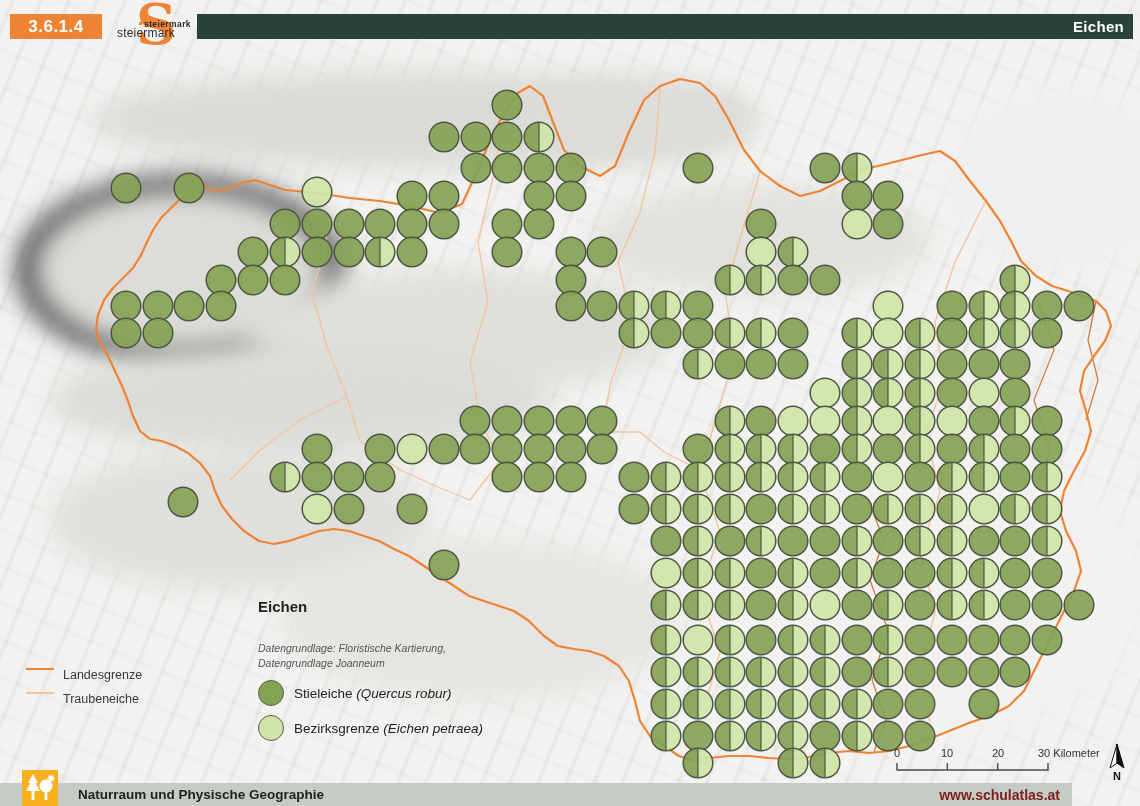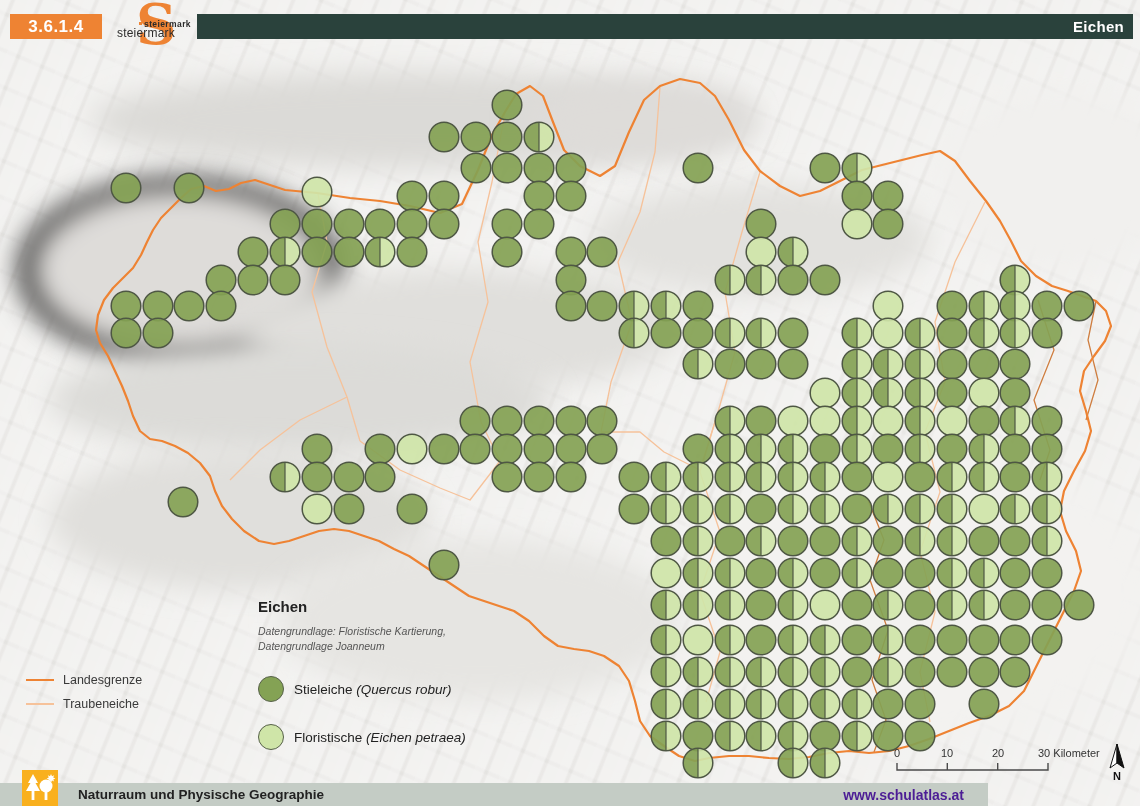--- a/index.html
+++ b/index.html
@@ -34,37 +34,37 @@
   }
   .logo-small{
     position:absolute;left:27px;top:17px;font-size:8.5px;font-weight:bold;color:#2b2b2b;letter-spacing:.4px;
   }
   .logo-small::before{content:"";display:inline-block;width:3px;height:3px;background:#ee8333;margin-right:2px;vertical-align:2px;}
   .logo-big{
     position:absolute;left:5px;top:24px;font-size:12px;font-weight:normal;color:#2b2b2b;letter-spacing:.2px;
   }
   
   .footer-bar{
-    position:absolute;left:0;top:783px;width:988px;height:23px;z-index:5;
+    position:absolute;left:0;top:783px;width:1072px;height:23px;z-index:5;
     display:flex;align-items:center;
   }
   .footer-category{margin-left:78px;font-size:13.5px;font-weight:bold;color:#222;}
-  .footer-url{margin-left:auto;margin-right:24px;font-size:14px;font-weight:bold;color:#4c1d95;}
+  .footer-url{margin-left:auto;margin-right:12px;font-size:14px;font-weight:bold;color:#7f1d1d;}
   .footer-icon{position:absolute;left:22px;top:770px;width:36px;height:36px;z-index:6;}
   
   .map-legend{position:absolute;left:258px;top:598px;z-index:4;width:260px;}
   .map-legend-title{font-size:15px;font-weight:bold;color:#222;}
-  .map-legend-source{margin-top:9px;font-size:10.5px;font-style:italic;color:#555;line-height:1.45;}
-  .map-legend-row{display:flex;align-items:center;margin-top:22px;}
+  .map-legend-source{margin-top:26px;font-size:10.5px;font-style:italic;color:#555;line-height:1.45;}
+  .map-legend-row{display:flex;align-items:center;margin-top:9px;}
   .legend-dot{width:26px;height:26px;border-radius:50%;border:1.6px solid #57614a;box-sizing:border-box;flex:0 0 auto;}
   .legend-dot-label{margin-left:10px;font-size:13.5px;color:#222;}
   .legend-dot-label i{font-style:italic;}
   
   .border-legend{position:absolute;left:26px;top:668px;z-index:4;}
-  .border-legend-row{display:flex;align-items:center;height:24px;}
+  .border-legend-row{display:flex;align-items:flex-start;height:24px;}
   .border-line{width:28px;height:0;border-top-width:2px;border-top-style:solid;flex:0 0 auto;}
   .border-label{margin-left:9px;font-size:12.5px;color:#3a3a3a;}
   svg text{font-family:"Liberation Sans","DejaVu Sans",sans-serif;}
 </style>
 </head>
 <body>
 
 <svg id="map-svg" width="1140" height="806" viewBox="0 0 1140 806" style="position:absolute;left:0;top:0;z-index:2;">
   <defs>
     <filter id="soft" x="-40%" y="-40%" width="180%" height="180%">
@@ -1242,21 +1242,21 @@
   </div>
   <div class="map-legend-row">
     <span class="legend-dot" id="legend-dot-dark" style="background: rgb(132, 162, 84);"></span>
     <span class="legend-dot-label">
       <span>Stieleiche</span> <i>(Quercus robur)</i>
     </span>
   </div>
   <div class="map-legend-row">
     <span class="legend-dot" id="legend-dot-light" style="background: rgb(207, 229, 168);"></span>
     <span class="legend-dot-label">
-      <span>Floristische</span> <i>(Eichen petraea)</i>
+      <span>Bezirksgrenze</span> <i>(Eichen petraea)</i>
     </span>
   </div>
 </div>
 
 <div class="border-legend">
   <div class="border-legend-row">
     <span class="border-line" id="line-landesgrenze" style="border-top-color: rgb(238, 131, 51);"></span>
     <span class="border-label">Landesgrenze</span>
   </div>
   <div class="border-legend-row">

